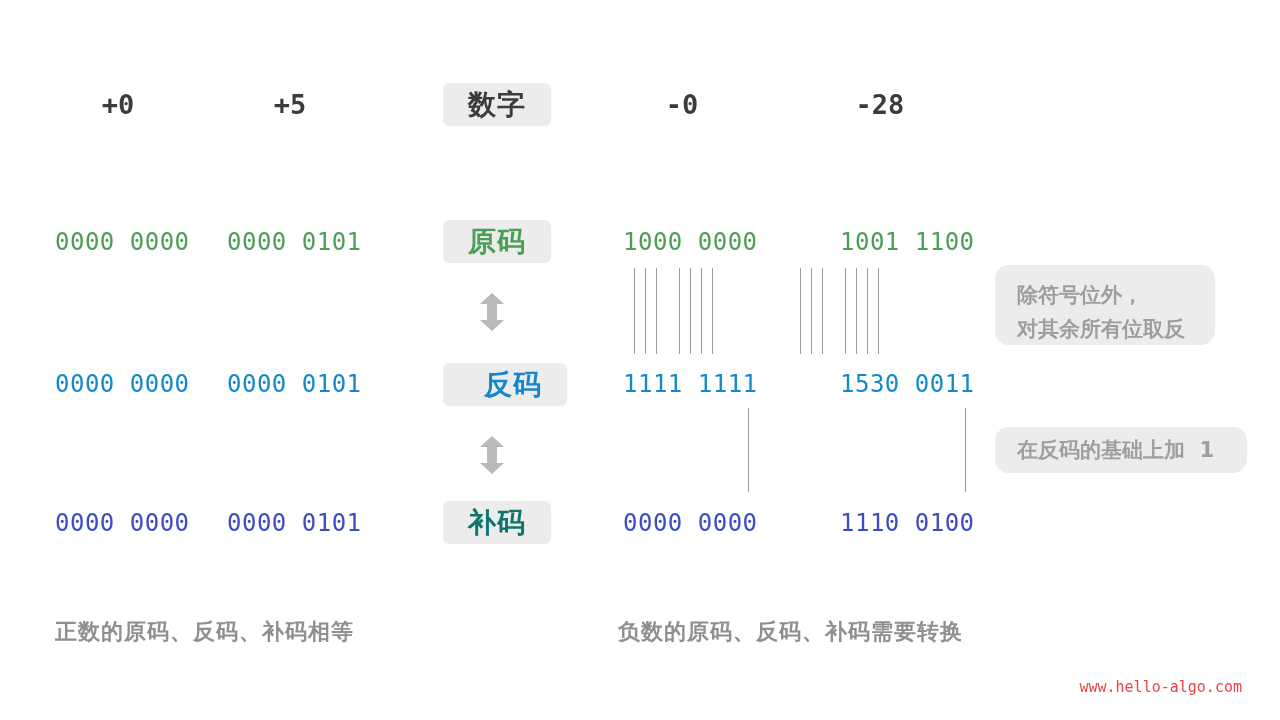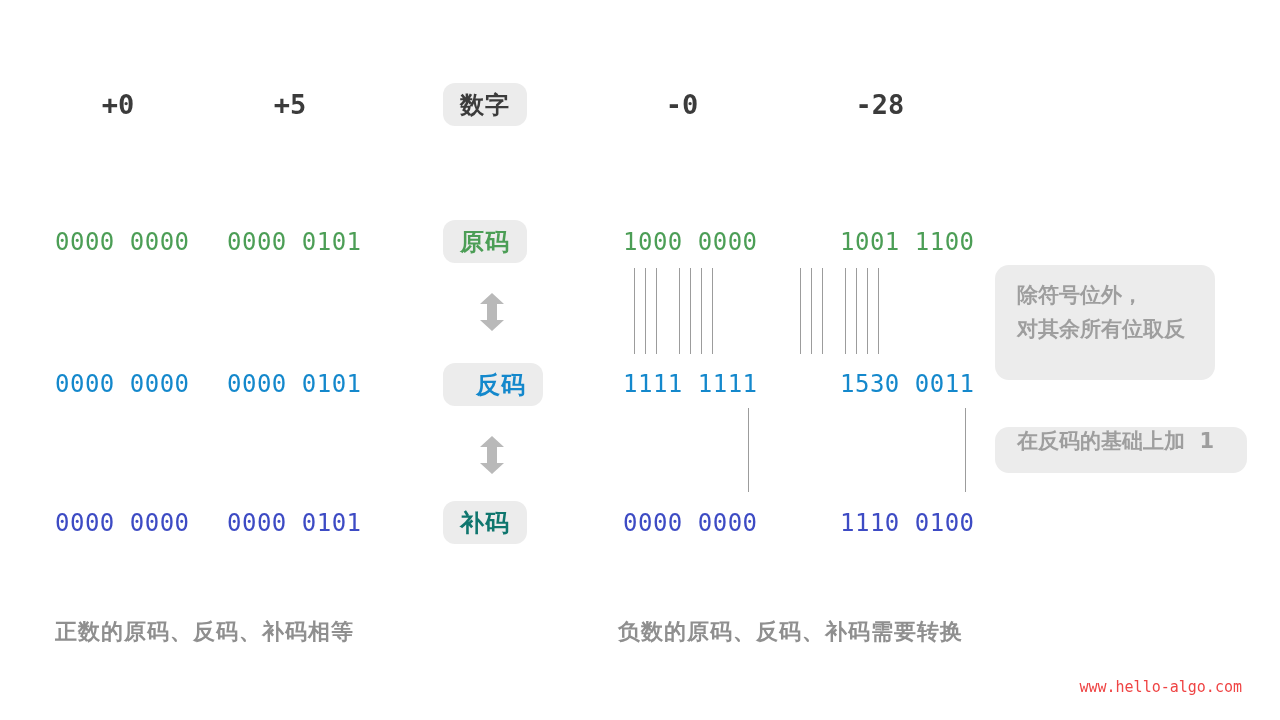--- a/index.html
+++ b/index.html
@@ -25,28 +25,28 @@
   }
   .h1 { left: 118px; }
   .h2 { left: 290px; }
   .h3 { left: 682px; }
   .h4 { left: 880px; }
 
   
   .chip {
     position: absolute;
     left: 443px;
-    width: 84px;
+    width: 108px;
     height: 43px;
     background: #ececec;
-    border-radius: 12px;
+    border-radius: 6px;
     display: flex;
     align-items: center;
     justify-content: center;
-    font-size: 24px;
+    font-size: 28px;
     font-weight: bold;
     letter-spacing: 1px;
   }
   .chip-num  { top: 83px;  color: #3b3b3b; }
   .chip-sm   { top: 220px; color: #4c9e56; }
   .chip-ones { top: 363px; color: #1488cc; padding-left: 16px; }
   .chip-twos { top: 501px; color: #0f766e; }
 
   
   .bin {
@@ -92,30 +92,31 @@
     left: 995px;
     background: #ececec;
     border-radius: 14px;
     color: #9e9e9e;
     font-weight: bold;
     font-size: 21px;
   }
   .note1 {
     top: 265px;
     width: 220px;
-    height: 115px;
+    height: 80px;
     padding: 13px 0 0 22px;
     line-height: 34px;
     box-sizing: border-box;
   }
   .note2 {
     top: 427px;
     width: 252px;
     height: 46px;
     display: flex;
+    align-items: center;
     padding-left: 22px;
     box-sizing: border-box;
     white-space: pre;
   }
 
   
   .caption {
     position: absolute;
     top: 632px;
     transform: translateY(-50%);

